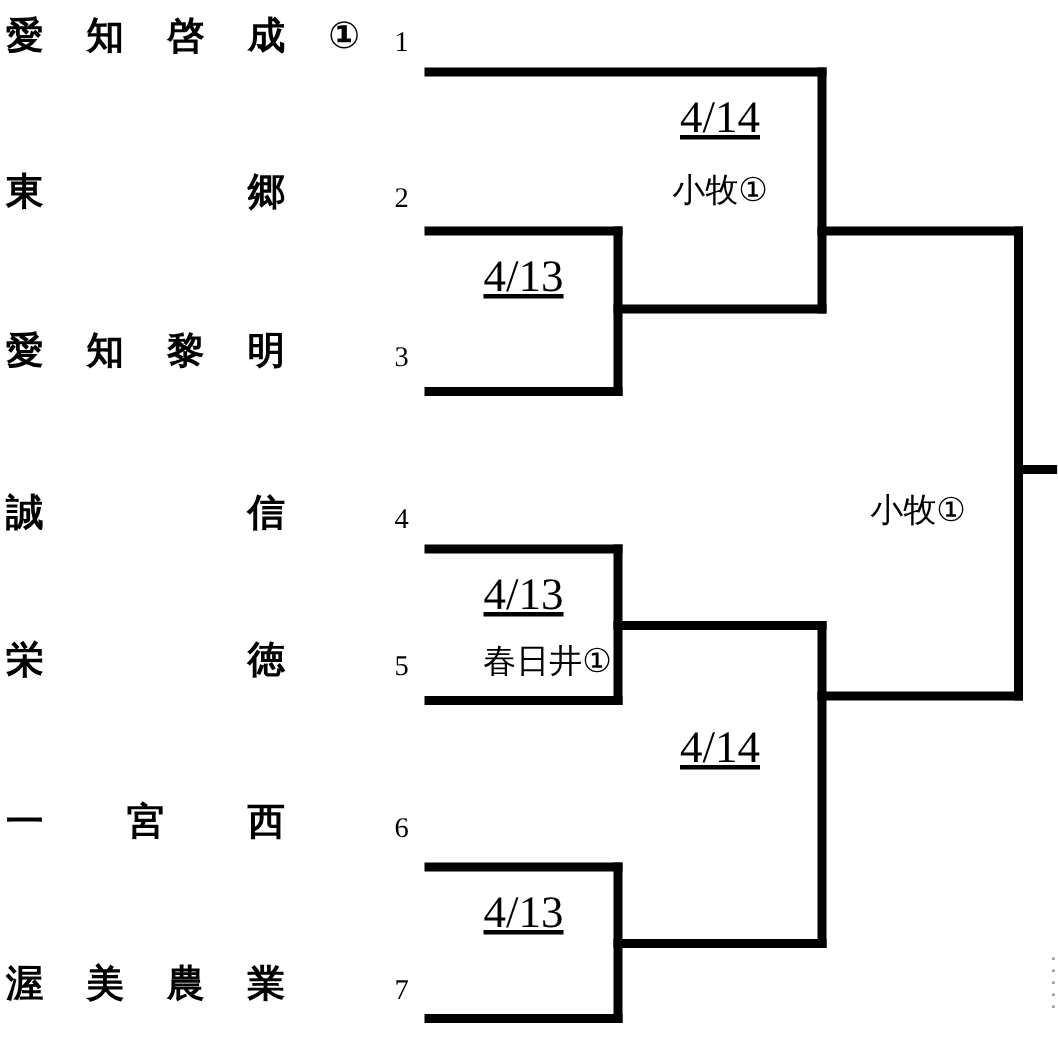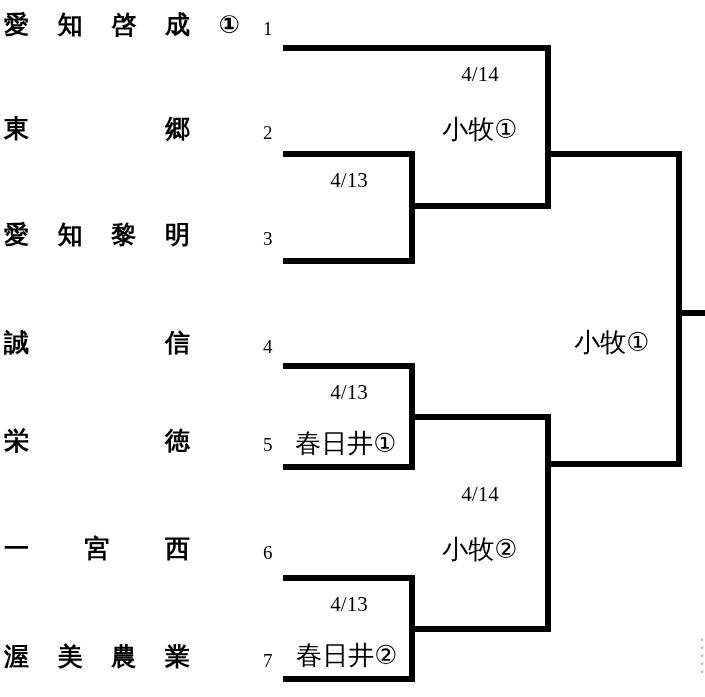--- a/index.html
+++ b/index.html
@@ -62,26 +62,27 @@
 
   
   .match-label {
     position: absolute;
     line-height: 1;
     color: #000;
     white-space: nowrap;
     text-align: center;
   }
   .match-date {
-    font-size: 21px;
+    font-size: 30px;
     font-family: "Liberation Serif", "DejaVu Serif", serif;
     font-weight: 400;
+    text-decoration: underline;
   }
   .match-winner {
-    font-size: 26px;
+    font-size: 22px;
     font-weight: 400;
   }
 
   .edge-artifact {
     position: absolute;
     right: 0px;
     width: 4px;
     font-size: 7px;
     line-height: 1.15;
     color: #999;
@@ -174,23 +175,21 @@
   <div class="hline" style="left:676px;top:310px;width:29px;"></div>
 
   <div class="match-label match-date" style="left:420px;top:64px;width:120px;">4/14</div>
   <div class="match-label match-winner" style="left:420px;top:116px;width:120px;">小牧①</div>
 
   <div class="match-label match-date" style="left:293px;top:170px;width:112px;">4/13</div>
 
   <div class="match-label match-winner" style="left:552px;top:329px;width:120px;">小牧①</div>
 
   <div class="match-label match-date" style="left:293px;top:382px;width:112px;">4/13</div>
-  <div class="match-label match-winner" style="left:284px;top:430px;width:124px;">春日井①</div>
+  <div class="match-label match-winner" style="left:303px;top:430px;width:124px;">春日井①</div>
 
   <div class="match-label match-date" style="left:420px;top:484px;width:120px;">4/14</div>
-  <div class="match-label match-winner" style="left:420px;top:536px;width:120px;">小牧②</div>
 
   <div class="match-label match-date" style="left:293px;top:594px;width:112px;">4/13</div>
-  <div class="match-label match-winner" style="left:285px;top:642px;width:124px;">春日井②</div>
 
   <div class="edge-artifact" style="top:636px;">▪<br>▪<br>▪<br>▪<br>▪</div>
 
 </div>
 
 </body></html>

